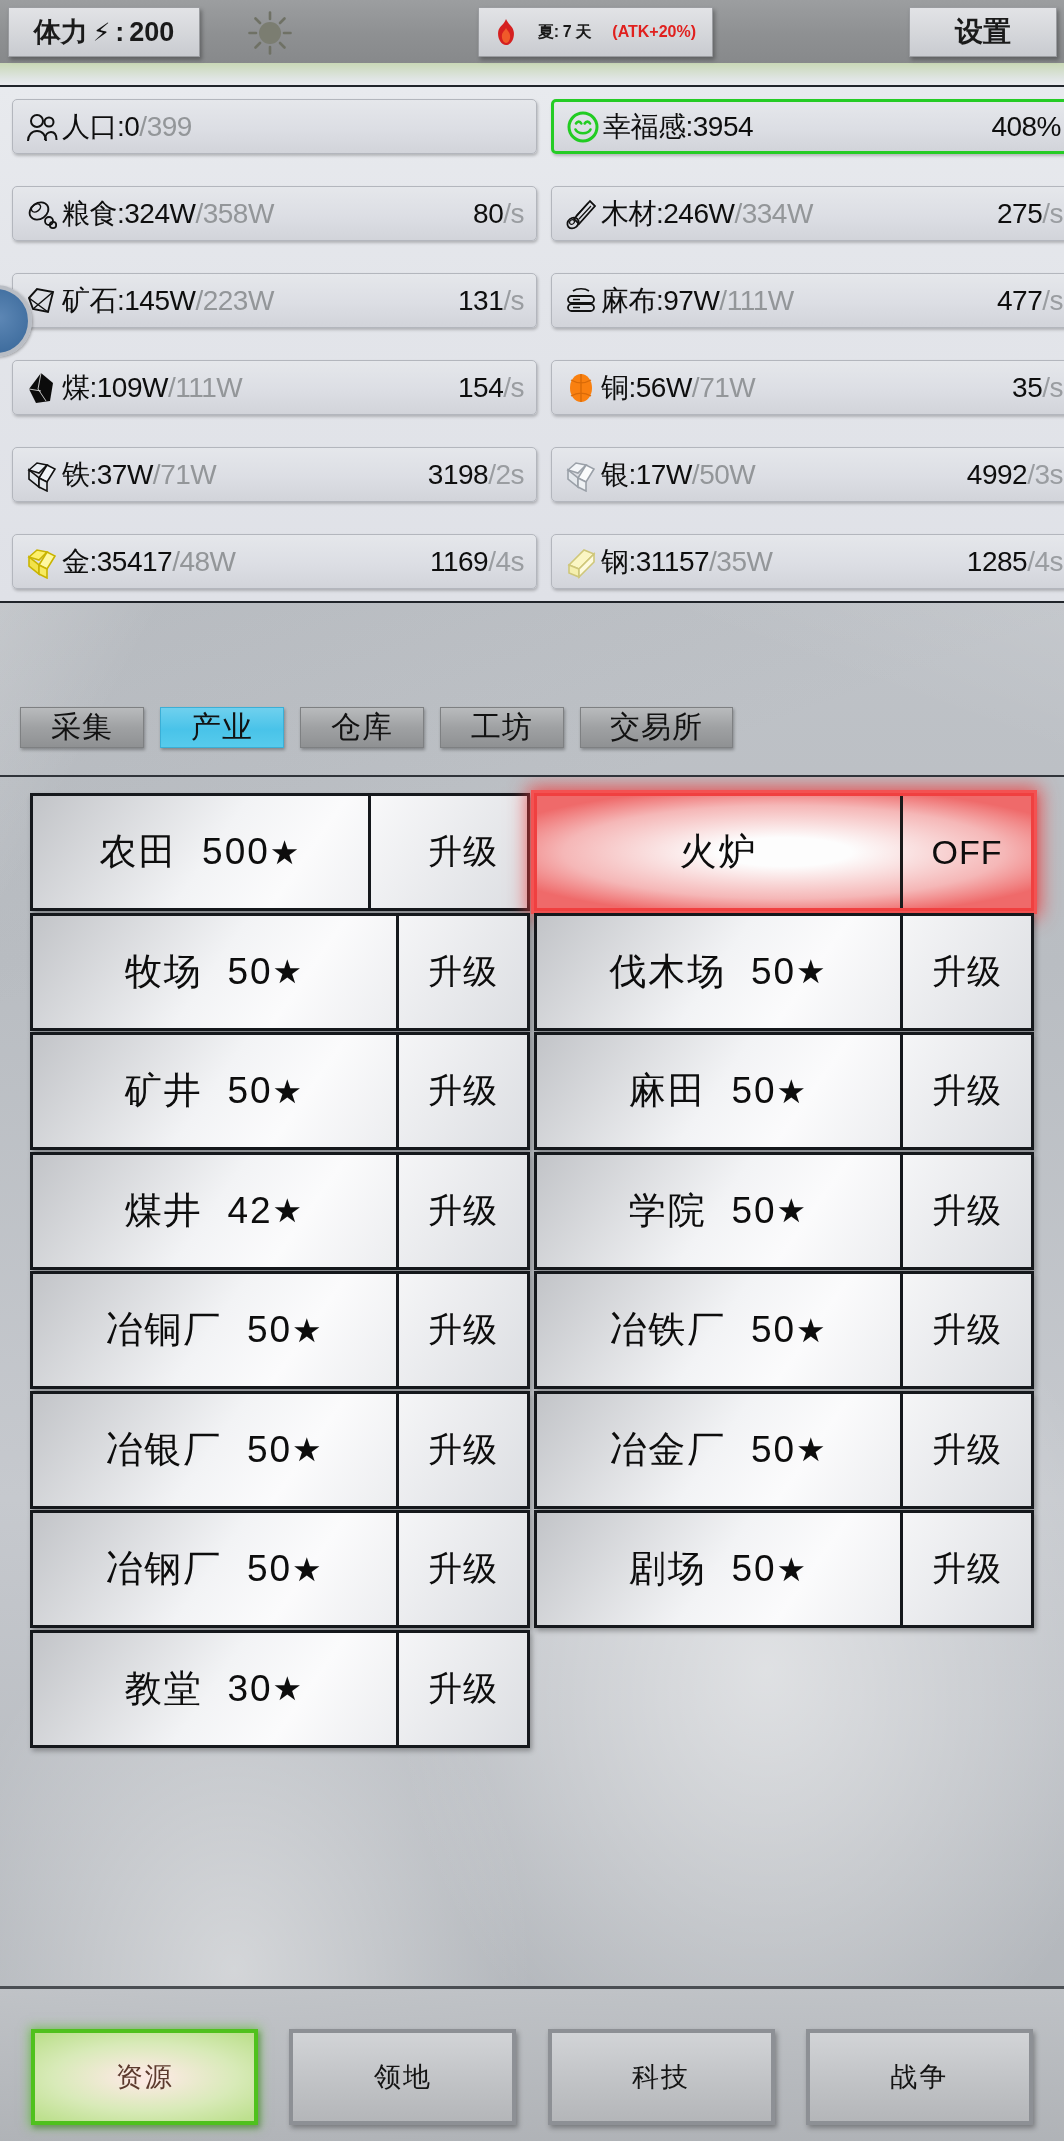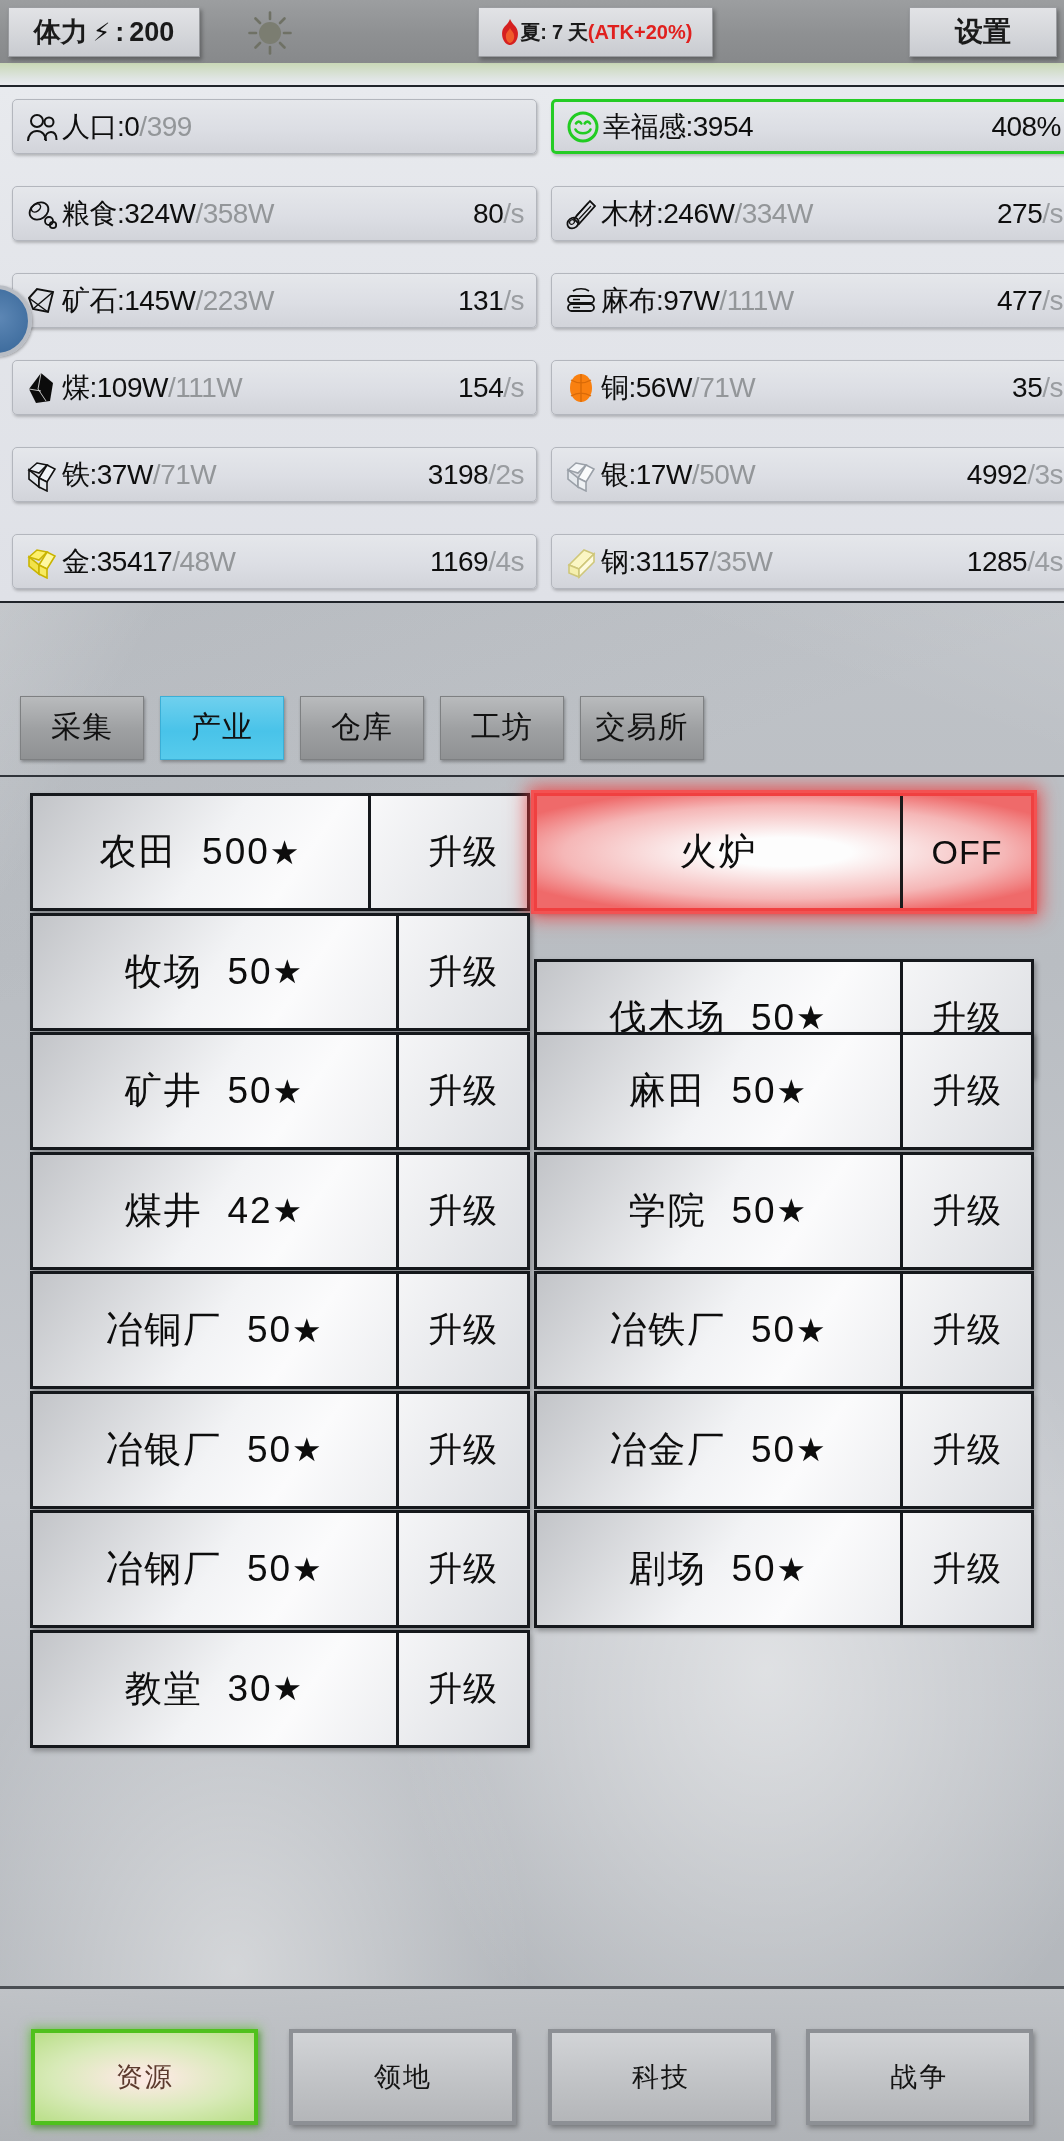--- a/index.html
+++ b/index.html
@@ -43,21 +43,21 @@
   #stamina-pill {
     position: absolute; left: 8px; top: 7px; width: 192px; height: 50px;
     font-size: 27px; gap: 5px;
   }
   .bolt-icon { font-size: 25px; line-height: 1; color: #111; }
   #sun-icon {
     position: absolute; left: 247px; top: 10px; width: 46px; height: 46px;
   }
   #season-pill {
     position: absolute; left: 478px; top: 7px; width: 235px; height: 50px;
-    font-size: 20px; gap: 0; border-radius: 1px;
+    font-size: 16px; gap: 21px; border-radius: 1px;
   }
   .flame-icon { width: 22px; height: 27px; }
   .season-text { white-space: nowrap; letter-spacing: -.3px; }
   .atk-bonus { color: #e0201e; }
   #settings-button {
     position: absolute; left: 909px; top: 7px; width: 148px; height: 50px;
     font-size: 28px;
   }
 
   
@@ -104,21 +104,21 @@
   .res-rate { margin-left: auto; font-size: 28px; color: #0e0e0e; letter-spacing: -.5px; }
   .res-rate .unit { color: #9a9da1; }
 
   
   .tab-strip {
     position: absolute; left: 0; top: 680px; width: 1064px; height: 95px;
     z-index: 3;
     display: flex; align-items: center; gap: 16px; padding-left: 20px;
   }
   .tab {
-    height: 64px; min-width: 124px; padding: 0 14px;
+    height: 41px; min-width: 124px; padding: 0 29px;
     background: linear-gradient(#b9bbbd, #9fa1a3 50%, #8f9193);
     border: 1px solid #7e8082;
     box-shadow: 1px 2px 3px rgba(0,0,0,.3);
     display: flex; align-items: center; justify-content: center;
     font-size: 30px; color: #121212; letter-spacing: 1px;
   }
   .tab.active {
     background: linear-gradient(#6fd0ee, #49c3e9 55%, #57cbec);
     border-color: #3bafd6;
   }
@@ -373,21 +373,21 @@
     <div class="build-card col-r danger" style="top: 16px;">
       <div class="build-name">
         <span>火炉</span>
       </div>
       <div class="build-action">OFF</div>
     </div>
     <div class="build-card col-l" style="top: 135.5px;">
       <div class="build-name"><span>牧场</span>&nbsp;&nbsp;<span>50</span><span class="star">★</span></div>
       <div class="build-action">升级</div>
     </div>
-    <div class="build-card col-r" style="top: 135.5px; margin-top: 46px;">
+    <div class="build-card col-r" style="top: 135.5px;">
       <div class="build-name"><span>伐木场</span>&nbsp;&nbsp;<span>50</span><span class="star">★</span></div>
       <div class="build-action">升级</div>
     </div>
     <div class="build-card col-l" style="top: 255px;">
       <div class="build-name"><span>矿井</span>&nbsp;&nbsp;<span>50</span><span class="star">★</span></div>
       <div class="build-action">升级</div>
     </div>
     <div class="build-card col-r" style="top: 255px;">
       <div class="build-name"><span>麻田</span>&nbsp;&nbsp;<span>50</span><span class="star">★</span></div>
       <div class="build-action">升级</div>

